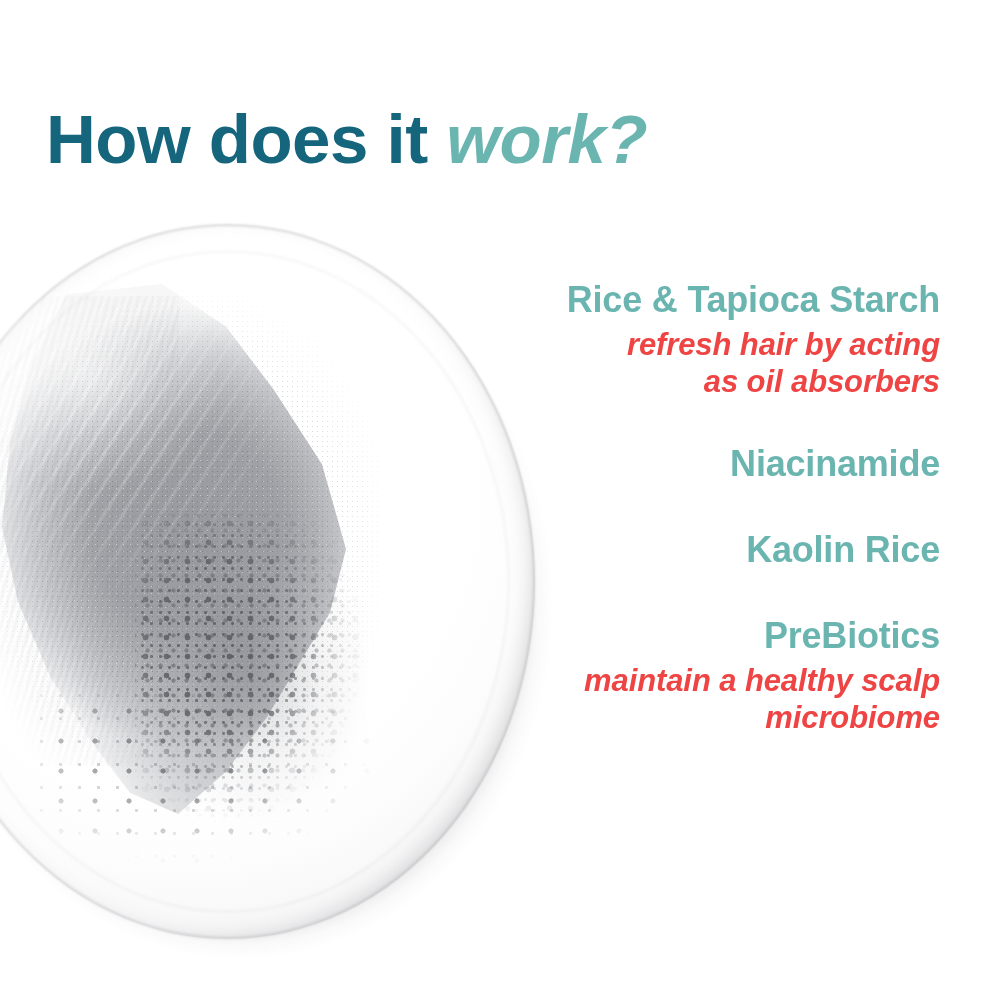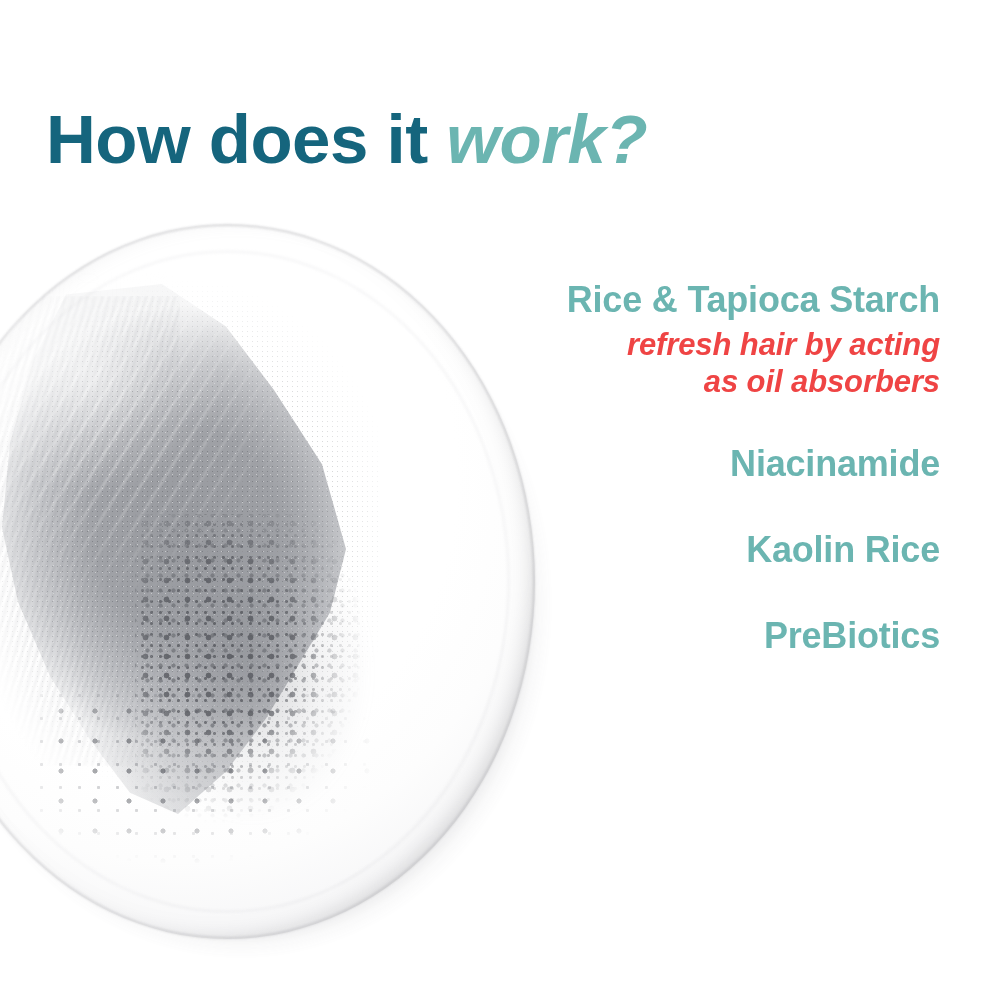--- a/index.html
+++ b/index.html
@@ -299,17 +299,18 @@
     <div class="ingredient">
       <div class="ing-name">Niacinamide</div>
     </div>
 
     <div class="ingredient">
       <div class="ing-name">Kaolin Rice</div>
     </div>
 
     <div class="ingredient">
       <div class="ing-name">PreBiotics</div>
+      <div class="ing-desc">maintain a healthy scalp<br>microbiome</div>
     </div>
 
   </div>
 
 </div>
 
 </body></html>

